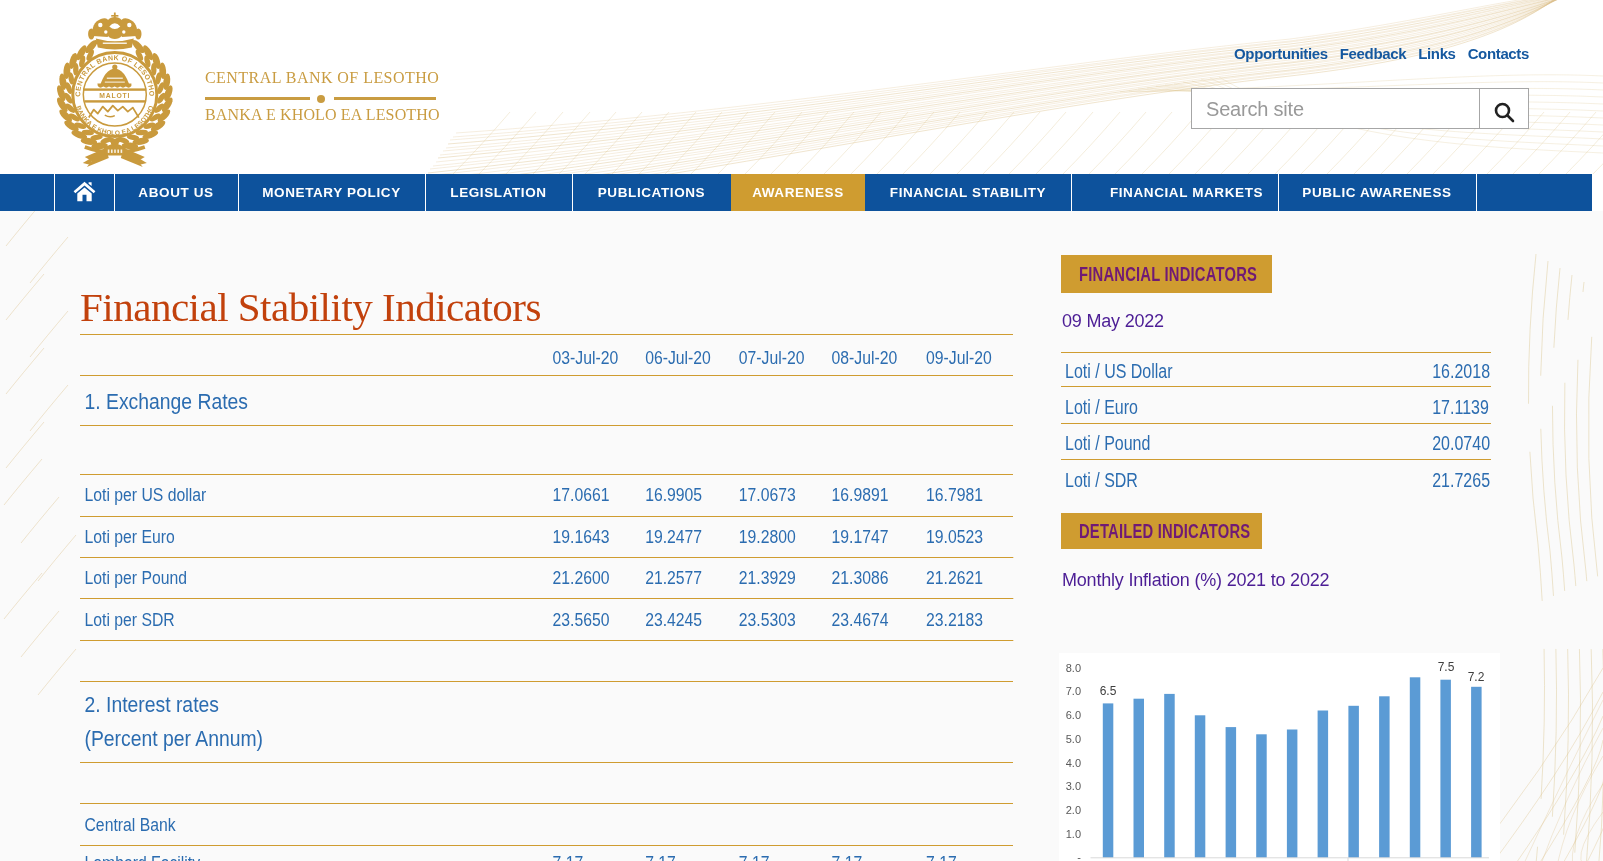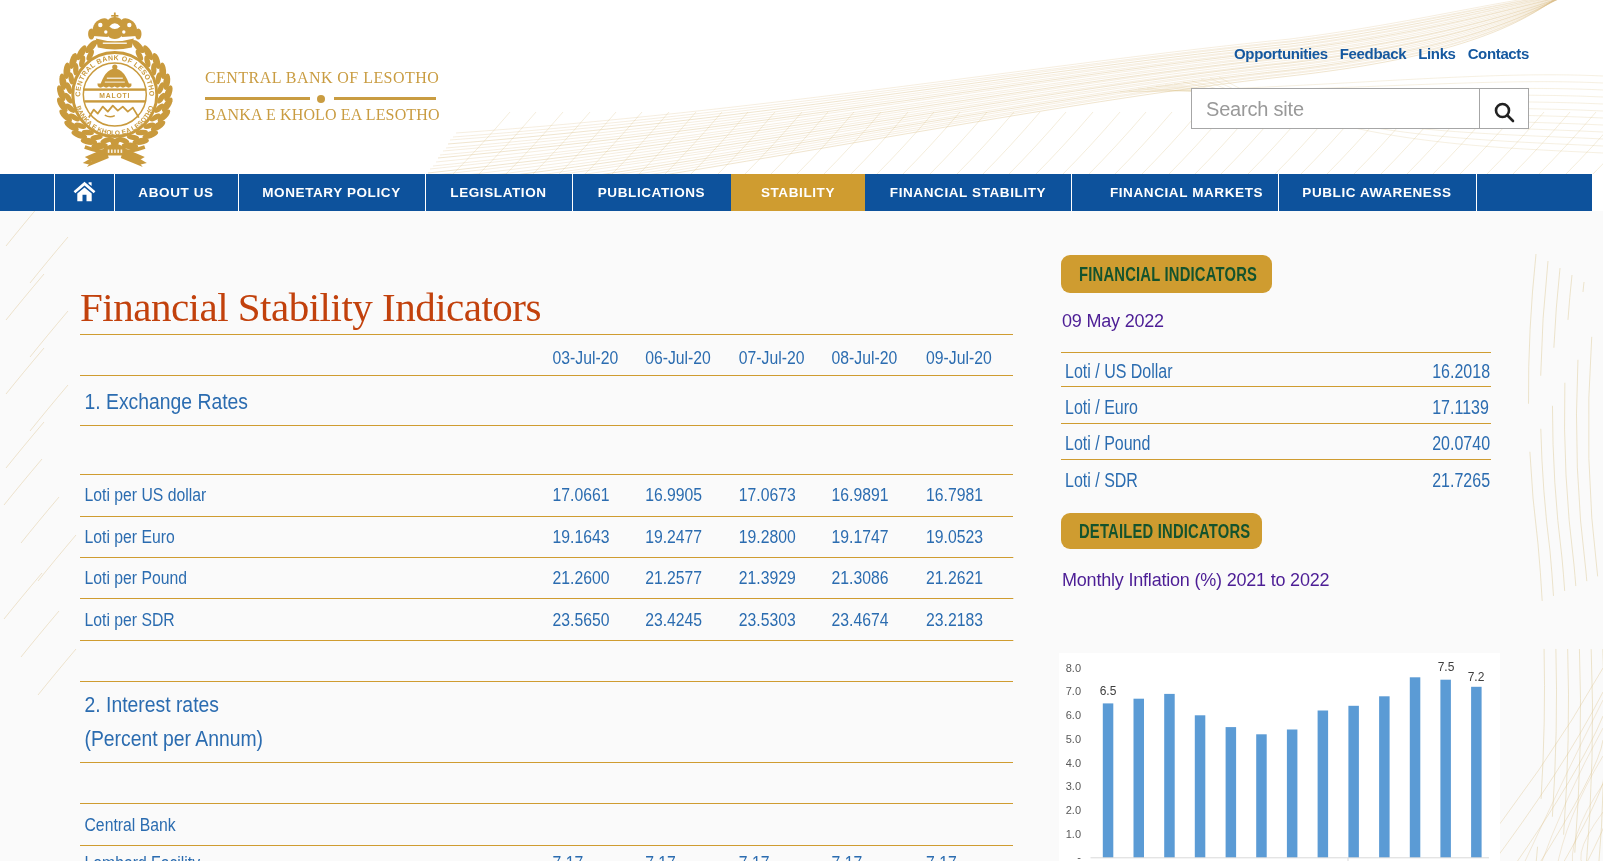--- a/index.html
+++ b/index.html
@@ -43,21 +43,21 @@
 #h1 { position:absolute; left:80px; top:283px; letter-spacing:-0.5px; z-index:3;
   font-family:"Liberation Serif",serif; font-size:41px; color:#c2410c; }
 
 #mtab { position:absolute; left:80px; top:334px; width:1036.7px;
   transform:scaleX(0.9); transform-origin:0 0; z-index:3; }
 #mtab .ln { position:absolute; left:0; width:1036.7px; height:1px; background:#cf9c30; }
 #mtab .t { position:absolute; color:#2b6cb0; font-size:17.5px; white-space:nowrap; }
 #mtab .c { width:103.9px; }
 #mtab .sect { font-size:21.5px; }
 
-.goldbtn { position:absolute; background:#cf9c30; color:#14532d; z-index:3;border-radius:9px; }
+.goldbtn { position:absolute; background:#cf9c30; color:#701a75; z-index:3; }
 .goldbtn span { display:inline-block; transform:scaleX(0.703); transform-origin:0 50%;
   font-size:21px; font-weight:bold; white-space:nowrap; letter-spacing:0.3px;}
 #sb-date, #sb-mi { position:absolute; z-index:3; font-size:18px; letter-spacing:-0.2px; color:#4c1d95; }
 #stab { position:absolute; left:1061px; top:352px; width:537.5px;
   transform:scaleX(0.8); transform-origin:0 0; z-index:3; }
 #stab .ln { position:absolute; left:0; width:537.5px; height:1px; background:#cf9c30; }
 #stab .t { position:absolute; color:#2b6cb0; font-size:20px; white-space:nowrap; }
 
 #chart { position:absolute; left:1059px; top:653px; width:441px; height:208px;
   background:#fff; z-index:3; }
@@ -322,21 +322,21 @@
   <div class="sep" style="left:1476px"></div>
   <svg style="position:absolute; left:73px; top:7px;" width="23" height="21" viewBox="0 0 23 21">
         <path d="M15.6,1.2 L18.6,1.2 L18.6,5.1 L15.6,2.8 Z" fill="#fff"></path>
         <path d="M11.5,0.8 L0.6,10.3 L2.3,12.3 L11.5,4.4 L20.7,12.3 L22.4,10.3 Z" fill="#fff"></path>
         <path d="M4.3,12.6 L11.5,6.4 L18.7,12.6 L18.7,20.2 L13.5,20.2 L13.5,13.7 L9.5,13.7 L9.5,20.2 L4.3,20.2 Z" fill="#fff"></path>
       </svg>
   <div class="item" style="left:114px; width:124px;">ABOUT US</div>
   <div class="item" style="left:238px; width:187px;">MONETARY POLICY</div>
   <div class="item" style="left:425px; width:147px;">LEGISLATION</div>
   <div class="item" style="left:572px; width:159px;">PUBLICATIONS</div>
-  <div class="item" style="left:731px; width:134px;">STABILITY</div>
+  <div class="item" style="left:731px; width:134px;">AWARENESS</div>
   <div class="item" style="left:865px; width:206px;">FINANCIAL STABILITY</div>
   <div class="item" style="left:1071px; width:207px;padding-left:24px;">FINANCIAL MARKETS</div>
   <div class="item" style="left:1278px; width:198px;">PUBLIC AWARENESS</div>
 </div>
 
 <div id="h1">Financial Stability Indicators</div>
 
 <div id="mtab">
   <div class="ln" style="top:0"></div>
   <div class="t c" style="left:525px; top:14px;">03-Jul-20</div>

